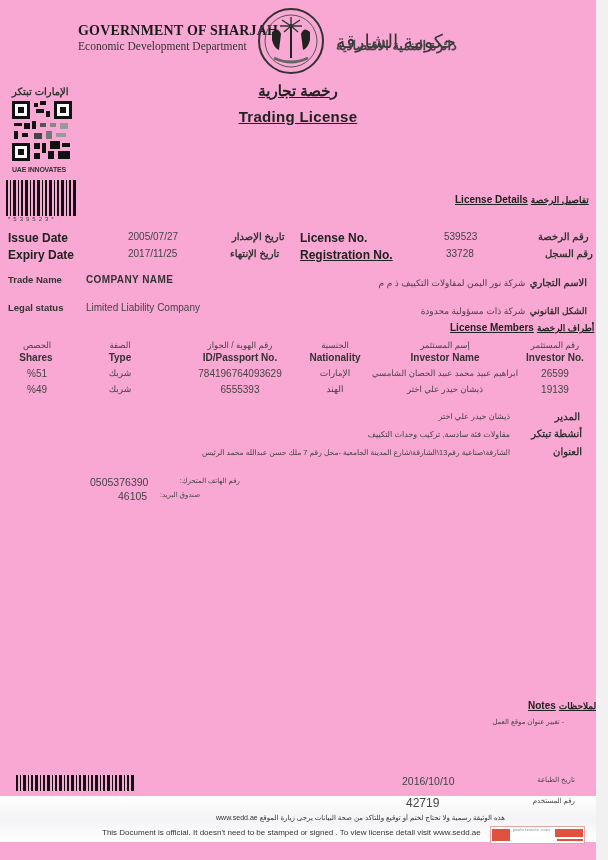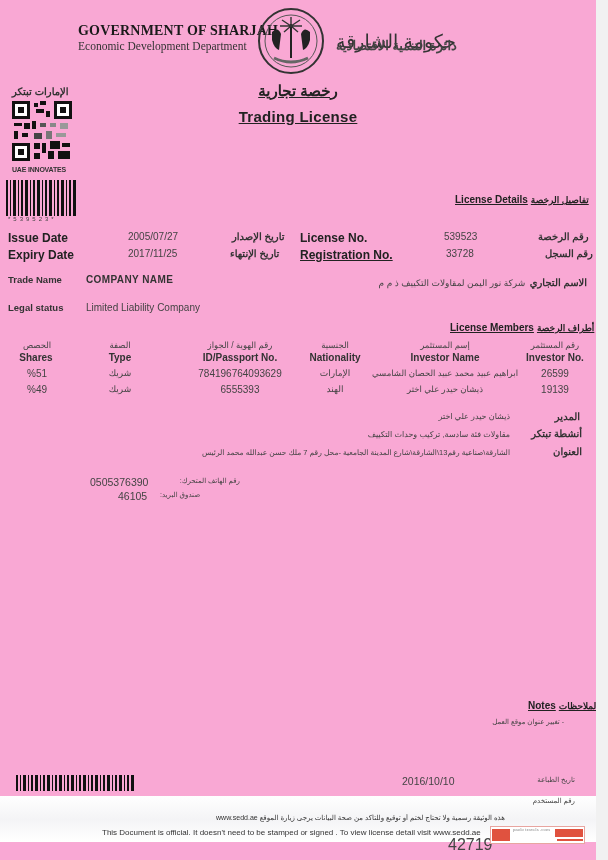--- a/index.html
+++ b/index.html
@@ -161,20 +161,24 @@
 
   <div class="abs lbl-small" style="left:8px; top:274px;">Trade Name</div>
   <div class="abs" style="left:86px; top:274px; font-size:10px; font-weight:bold; color:#333; letter-spacing:0.4px;">COMPANY NAME</div>
   <div class="abs rtl" style="left:307px; top:272px; width:280px; text-align:right;">
     <span class="ar-lbl">الاسم التجاري</span>
     <span class="ar-val">شركة نور اليمن لمقاولات التكييف ذ م م</span>
   </div>
 
   <div class="abs lbl-small" style="left:8px; top:302px;">Legal status</div>
   <div class="abs val" style="left:86px; top:302px;">Limited Liability Company</div>
+  <div class="abs rtl" style="left:407px; top:300px; width:180px; text-align:right;">
+    <span class="ar-lbl" style="font-size:9px;">الشكل القانوني</span>
+    <span class="ar-val">شركة ذات مسؤولية محدودة</span>
+  </div>
 
   <div class="abs sec-head" style="left:450px; top:322px;">
     <span class="en">License Members</span><span class="ar">أطراف الرخصة</span>
   </div>
 
   <div>
     <div>
       <div class="abs th-ar rtl" style="left:12px; top:340px; width:50px;">الحصص</div>
       <div class="abs th-en" style="left:6px; top:352px; width:60px;">Shares</div>
       <div class="abs th-ar rtl" style="left:100px; top:340px; width:40px;">الصفة</div>
@@ -260,21 +264,21 @@
           <rect x="103" width="3" height="16"></rect>
           <rect x="108" width="1" height="16"></rect>
         <rect x="111" width="2" height="16"></rect>
           <rect x="115" width="3" height="16"></rect>
       </g>
     </svg>
   </div>
 
   <div class="abs val" style="left:402px; top:775px; font-size:10.5px;">2016/10/10</div>
   <div class="abs ar-val rtl" style="left:520px; top:776px; width:55px; text-align:right; font-size:7px;">تاريخ الطباعة</div>
-  <div class="abs val" style="left:448px; top:796px; font-size:16px;margin-top:40px;">42719</div>
+  <div class="abs val" style="left:406px; top:796px; font-size:12px;">42719</div>
   <div class="abs ar-val rtl" style="left:520px; top:797px; width:55px; text-align:right; font-size:7px;">رقم المستخدم</div>
 
   <div class="abs notice-ar rtl" style="width:345px; text-align:right; overflow:hidden;">هذه الوثيقة رسمية ولا تحتاج لختم أو توقيع وللتأكد من صحة البيانات يرجى زيارة الموقع www.sedd.ae</div>
   <div class="abs notice-en">This Document is official. It doesn't need to be stamped or signed . To view license detail visit www.sedd.ae</div>
 
   <div class="abs watermark">
     <div class="wm-red1"></div>
     <div class="wm-text">paolo travels .com</div>
     <div class="wm-red2"></div>
     <div class="wm-red3"></div>

